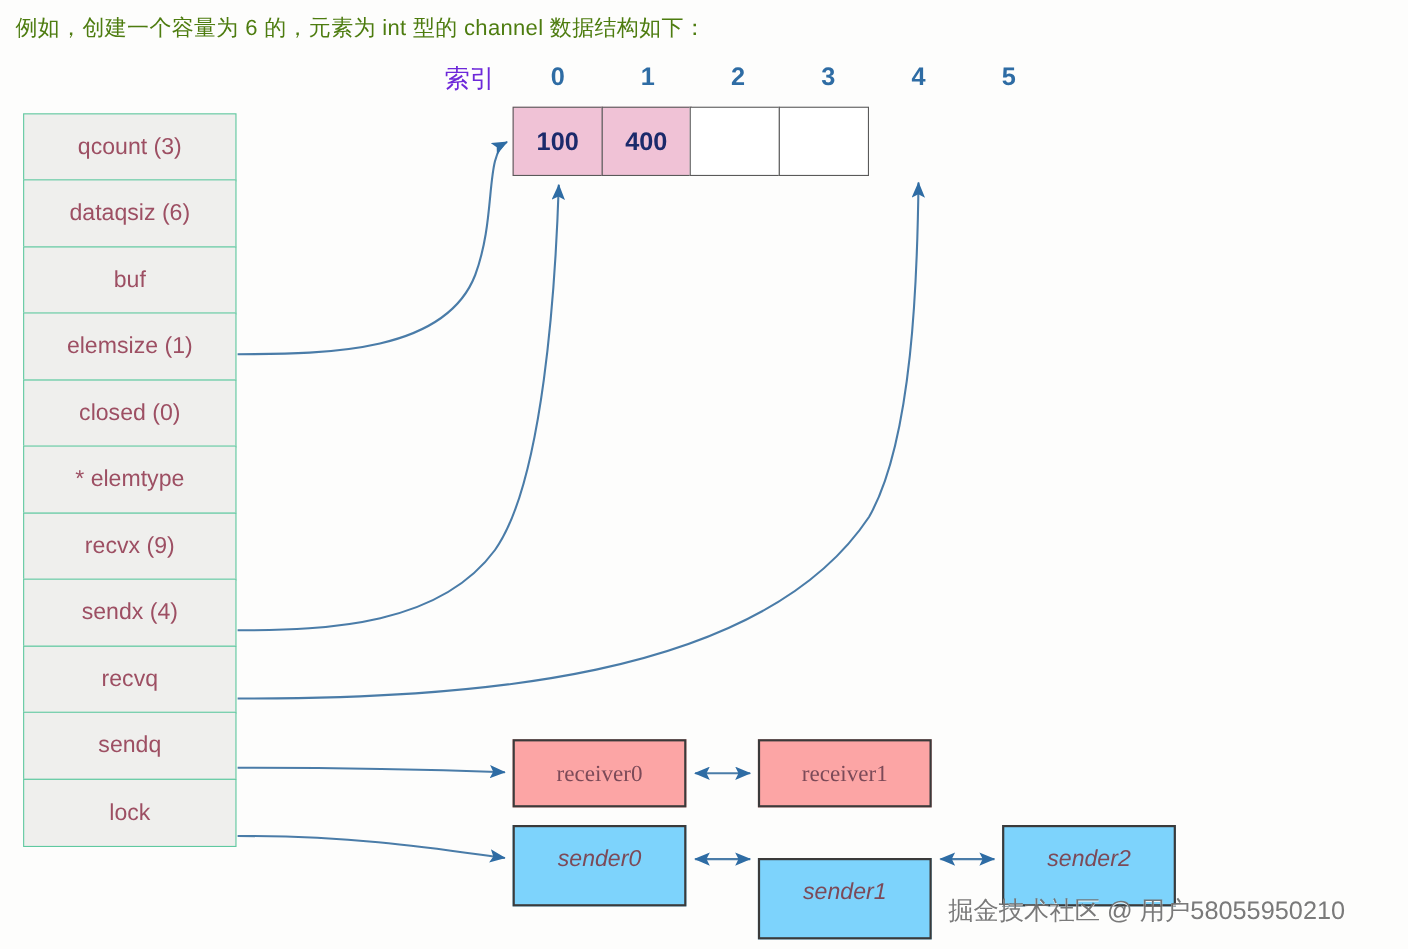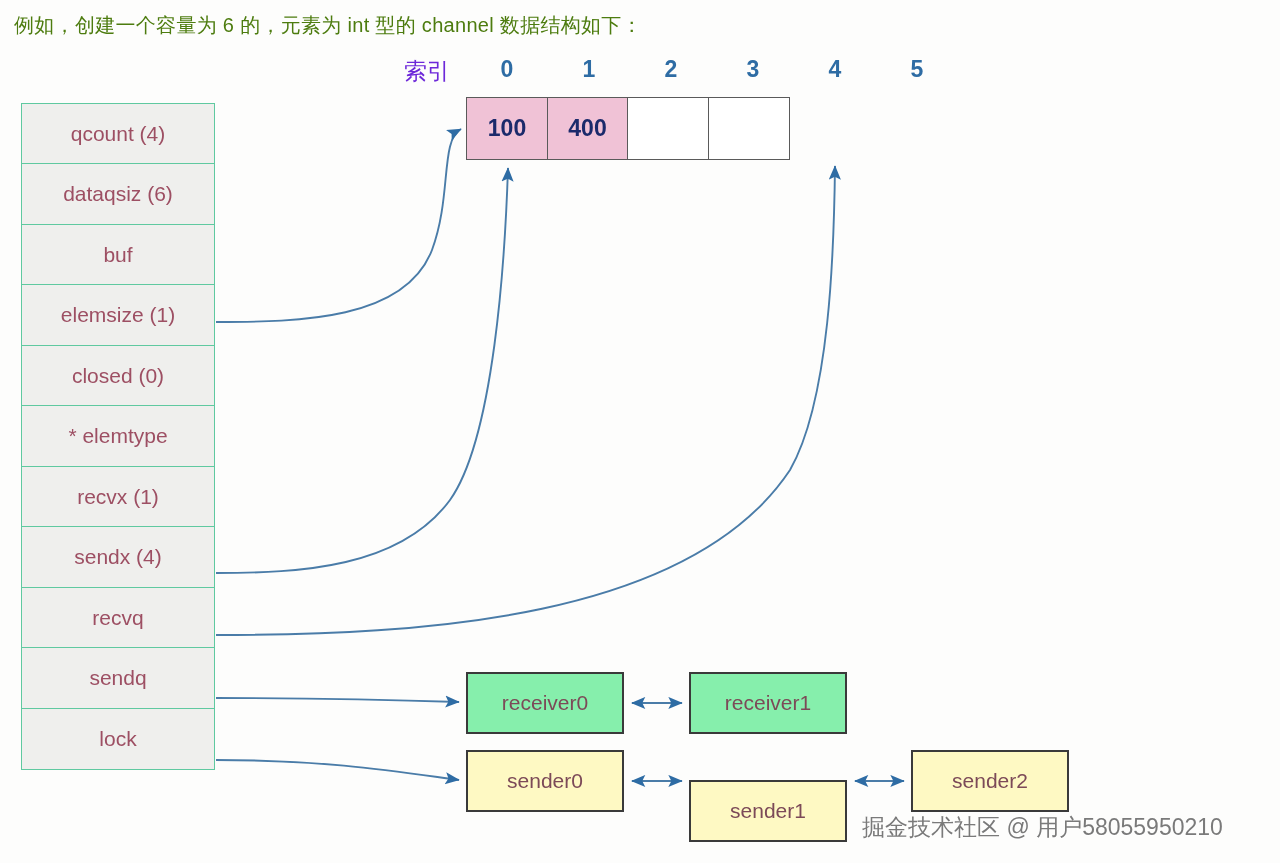--- a/index.html
+++ b/index.html
@@ -106,28 +106,30 @@
   
   .gbox {
     position: absolute;
     box-sizing: border-box;
     text-align: center;
     font-size: 21px;
     color: #7c4a58;
     border: 2px solid #3a3a3a;
   }
   .gbox.recv {
-    background: #86efac;
+    background: #fca5a5;
     height: 62px;
     line-height: 58px;
+    font-family: Liberation Serif, serif;
   }
   .gbox.send {
-    background: #fef9c3;
-    height: 62px;
+    background: #7dd3fc;
+    height: 74px;
     line-height: 58px;
+    font-style: italic;
   }
 
   
   #wires {
     position: absolute;
     left: 0;
     top: 0;
     width: 1280px;
     height: 863px;
     pointer-events: none;
@@ -144,27 +146,27 @@
     white-space: nowrap;
     text-shadow: 0 1px 0 #ffffff;
   }
 </style>
 </head>
 <body>
 
 <div id="caption">例如，创建一个容量为 6 的，元素为 int 型的 channel 数据结构如下：</div>
 
 <div id="struct">
-  <div class="field">qcount (4)</div>
+  <div class="field">qcount (3)</div>
   <div class="field">dataqsiz (6)</div>
   <div class="field">buf</div>
   <div class="field">elemsize (1)</div>
   <div class="field">closed (0)</div>
   <div class="field">* elemtype</div>
-  <div class="field">recvx (1)</div>
+  <div class="field">recvx (9)</div>
   <div class="field">sendx (4)</div>
   <div class="field">recvq</div>
   <div class="field">sendq</div>
   <div class="field">lock</div>
 </div>
 
 <div id="index-row">
   <div id="index-label">索引</div>
   <div class="index-num" style="left:466px">0</div>
   <div class="index-num" style="left:548px">1</div>

